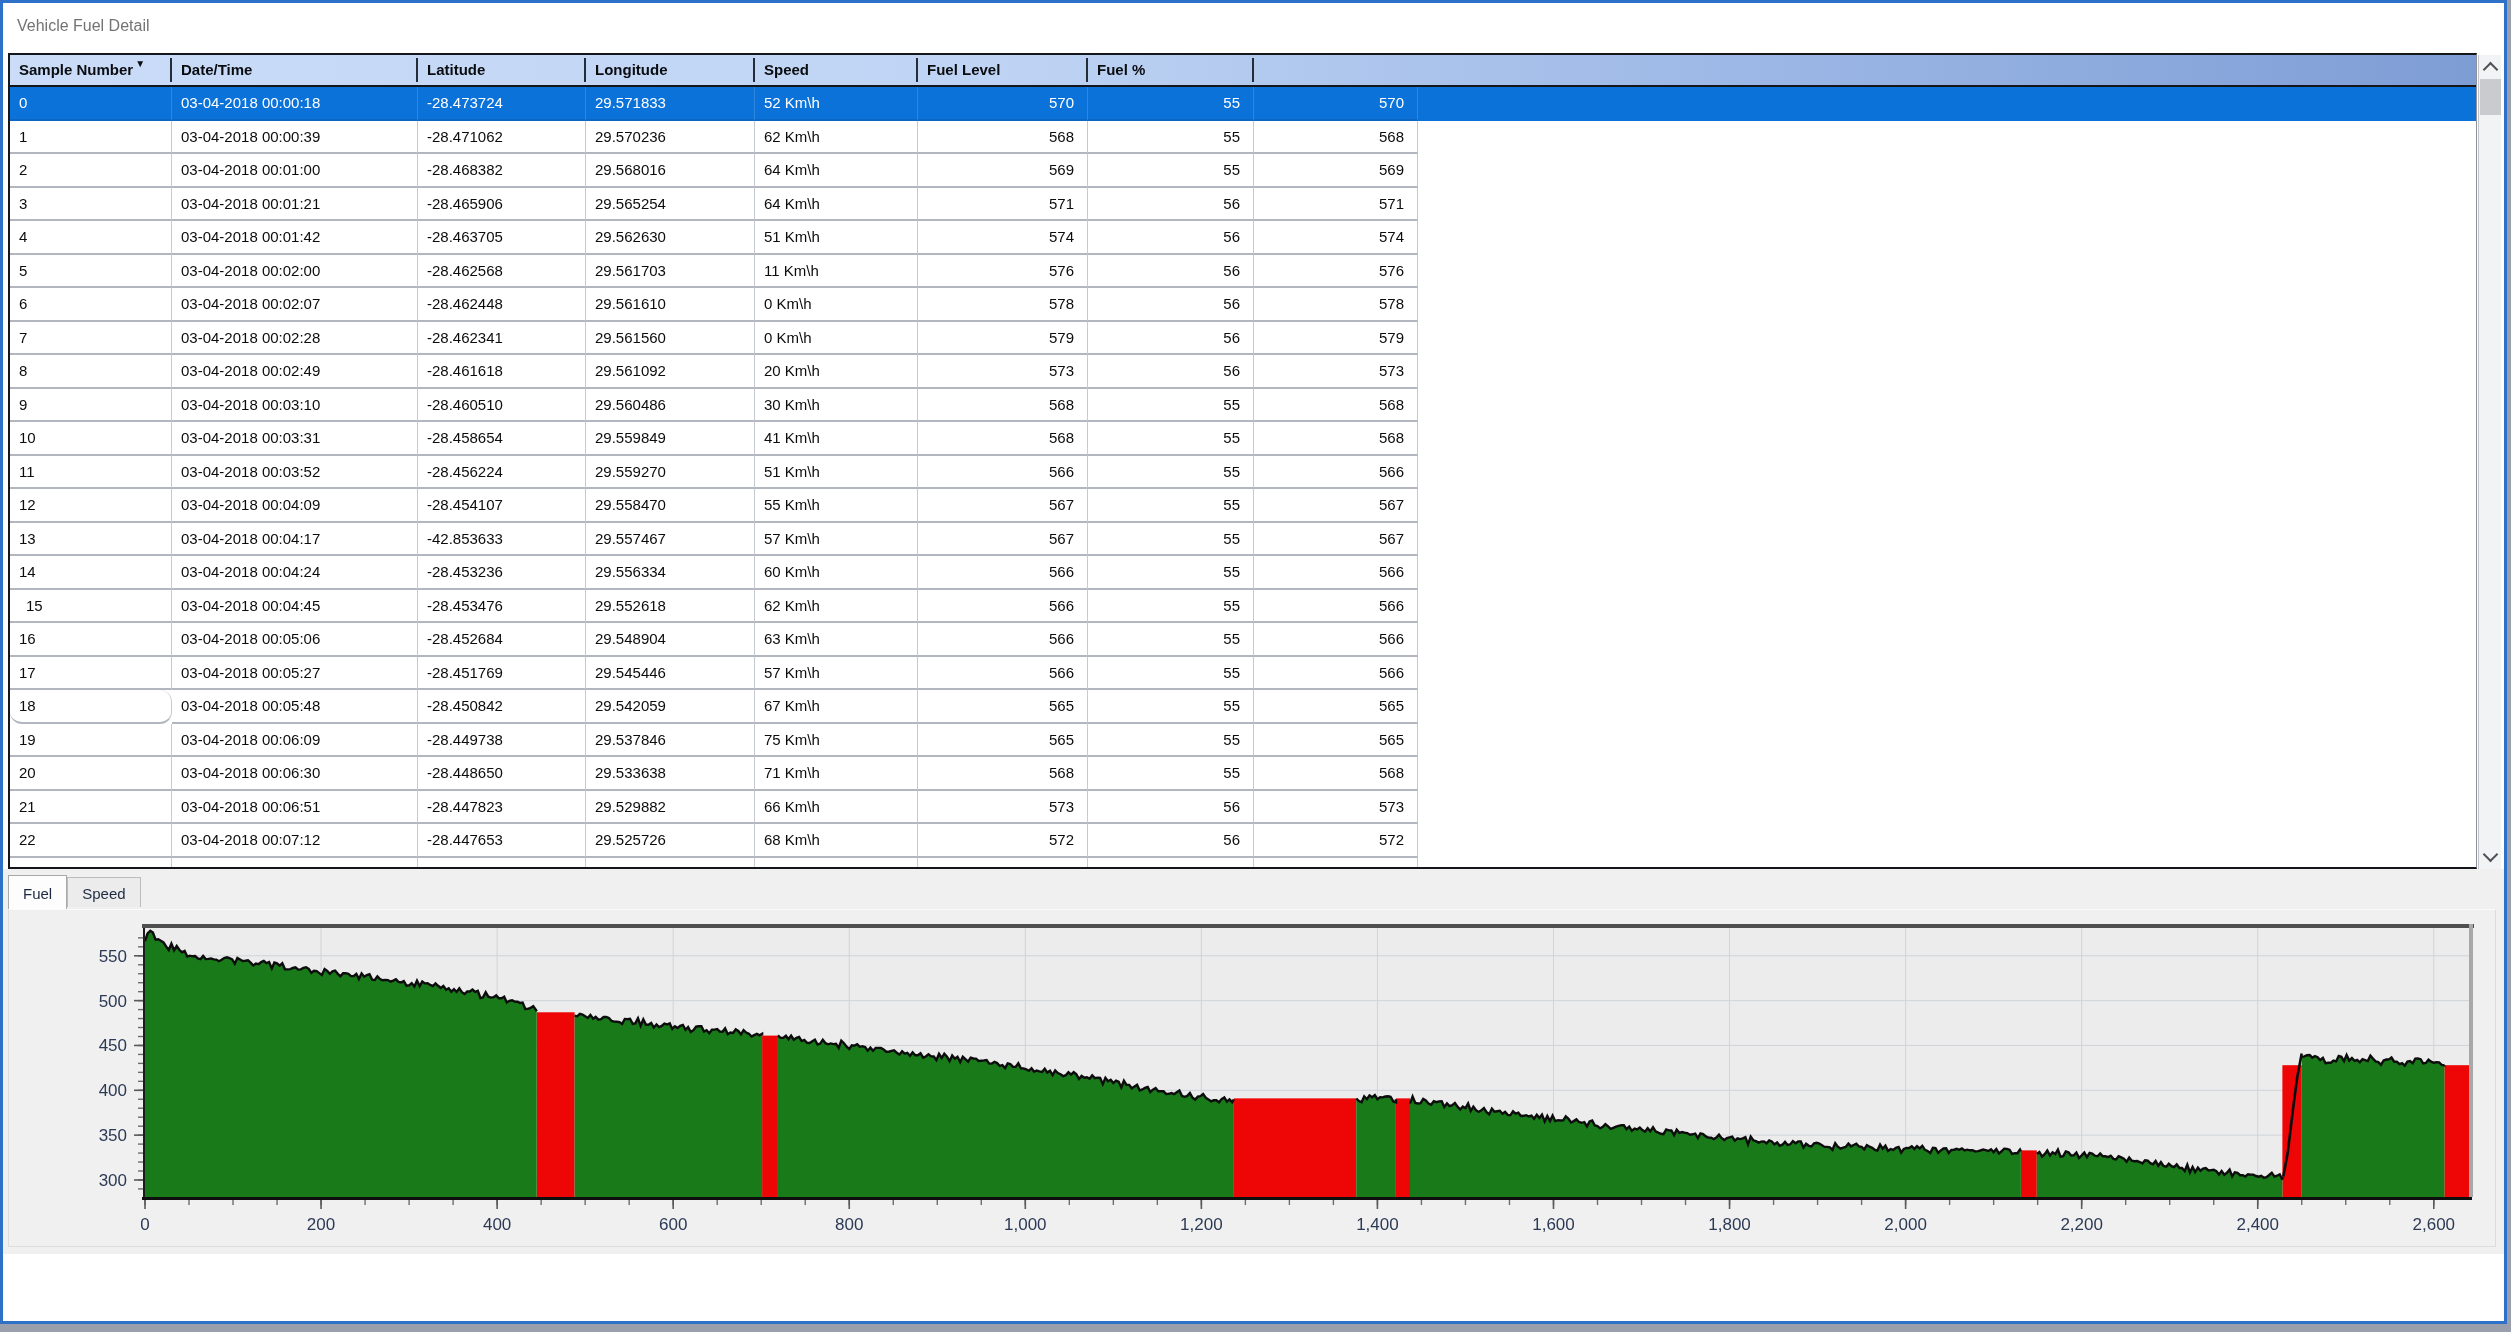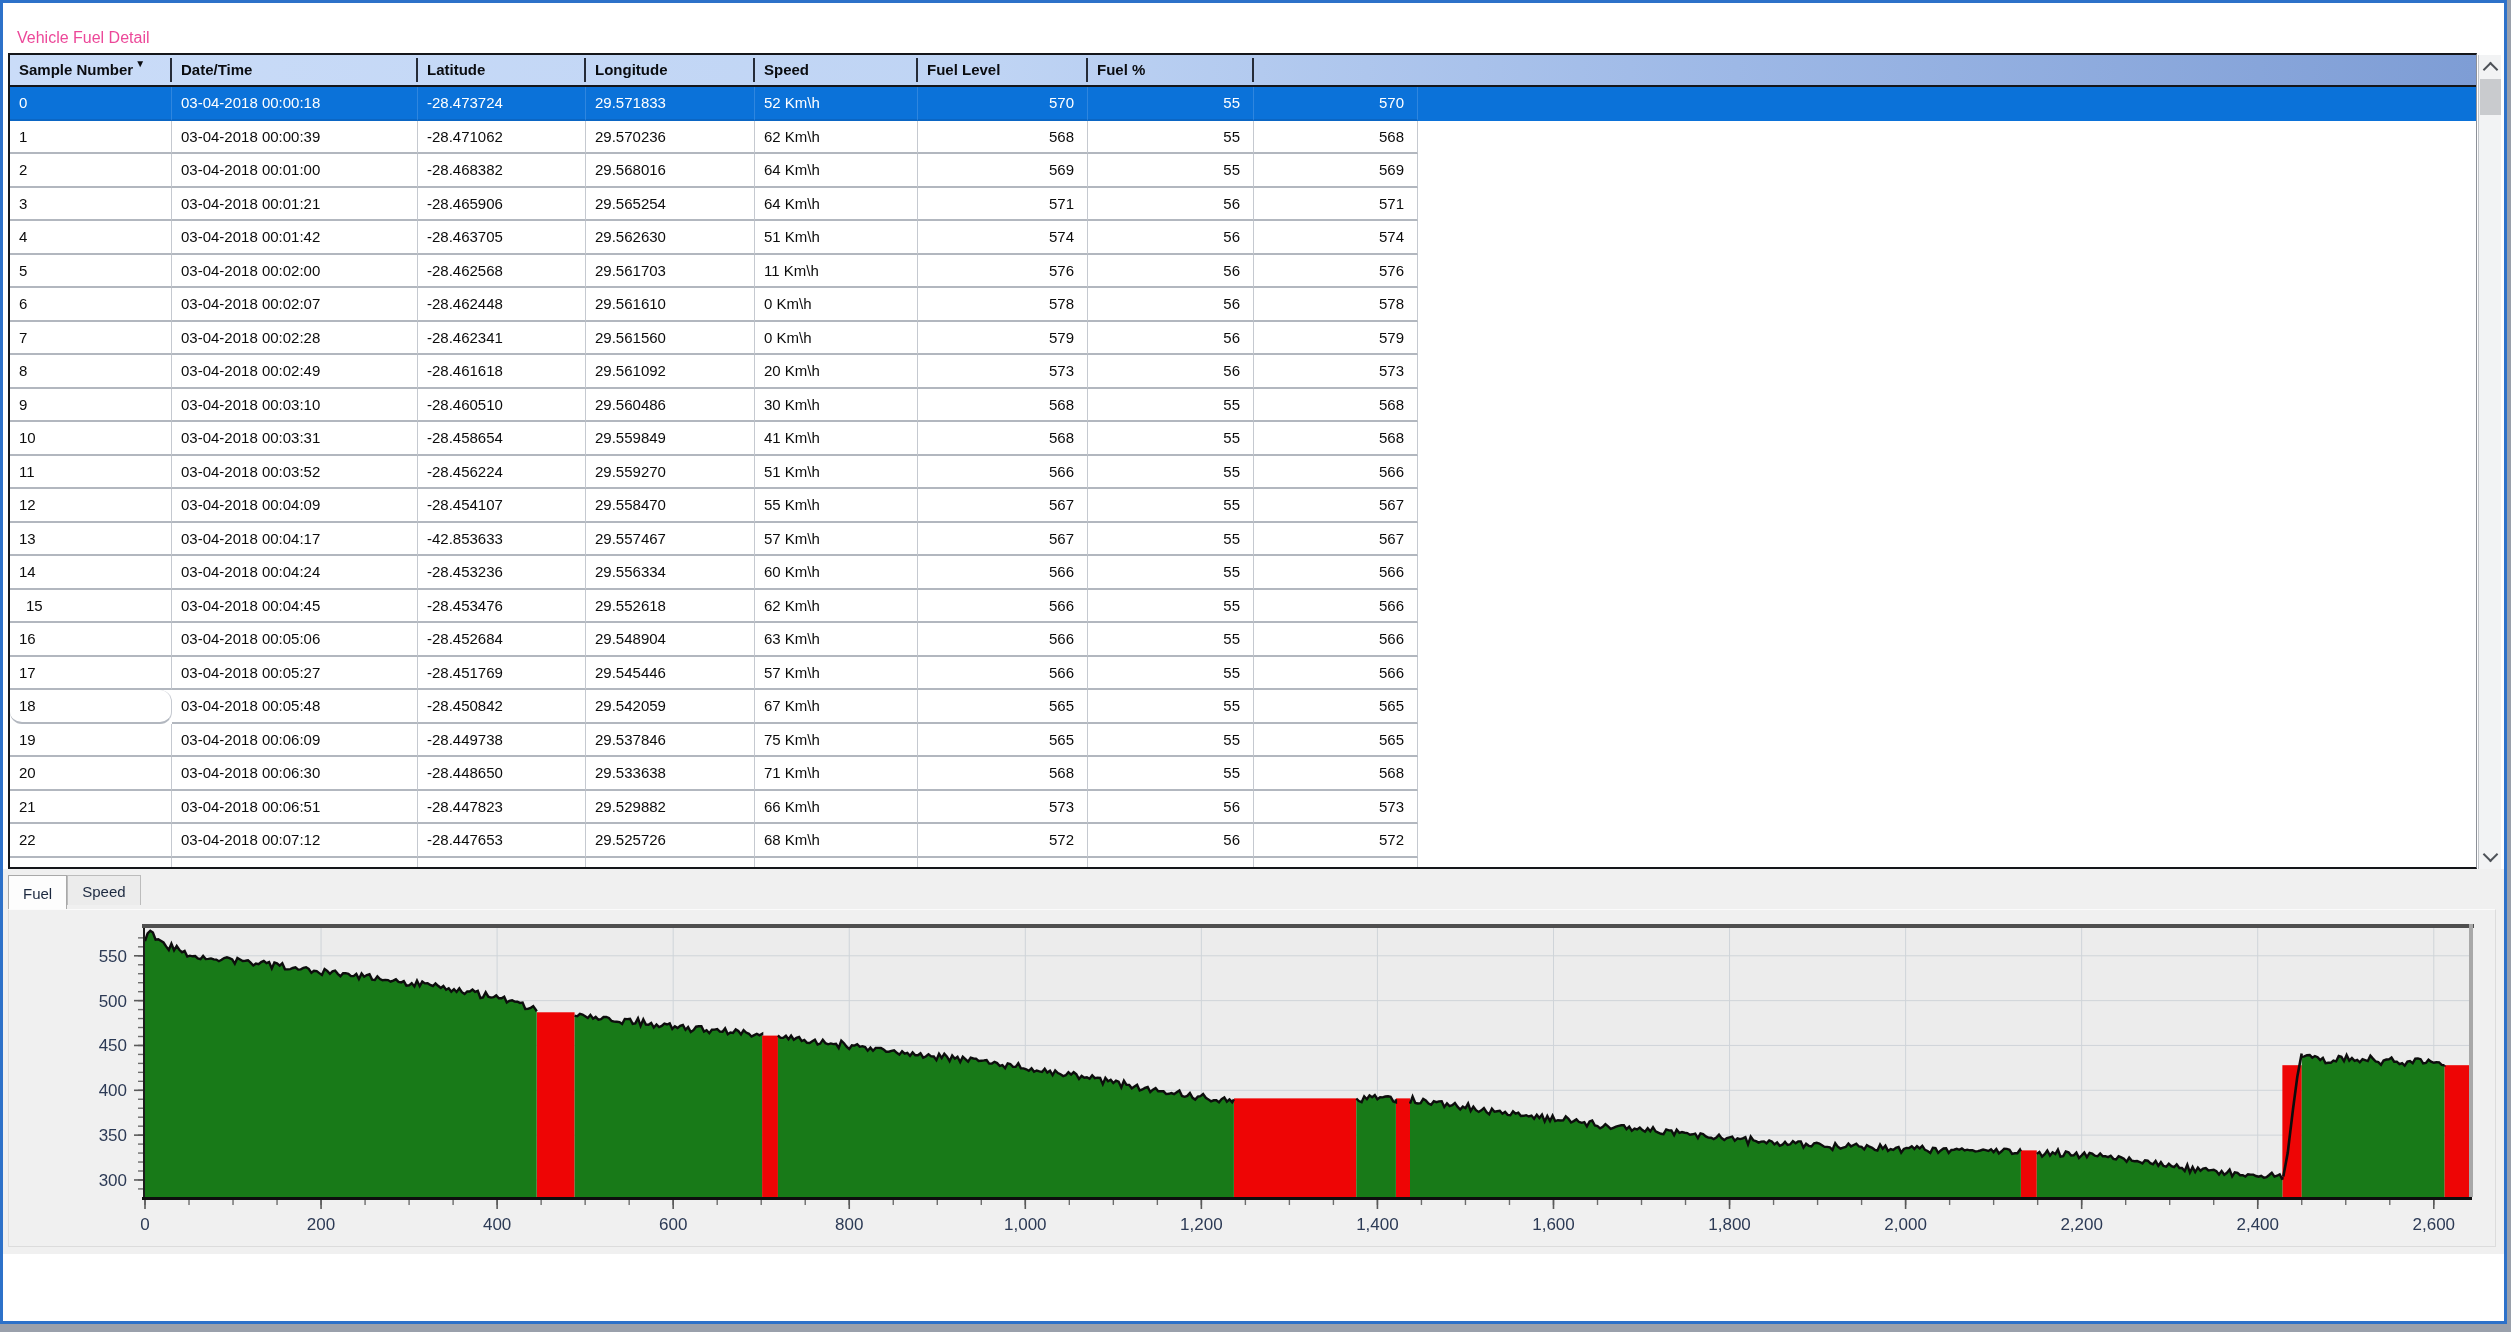--- a/index.html
+++ b/index.html
@@ -9,21 +9,21 @@
     -webkit-font-smoothing:antialiased;
   }
   .dialog{
     position:absolute;left:0;top:0;width:2507px;height:1324px;
     box-sizing:border-box;border:3px solid #2d71c9;background:#ffffff;
   }
   .content{position:absolute;left:0;top:0;right:0;bottom:0;}
 
   
   .titlebar{position:absolute;left:0;top:0;width:100%;height:50px;background:#ffffff;}
-  .titlebar .t{position:absolute;left:14px;top:26px;font-size:16px;color:#ec4899;}
+  .titlebar .t{position:absolute;left:14px;top:14px;font-size:16px;color:#737373;}
 
   
   .table-wrap{
     position:absolute;left:5px;top:50px;width:2469px;height:816px;
     box-sizing:border-box;border:2px solid #14161a;border-right:1px solid #8d9199;
     background:#ffffff;overflow:hidden;
   }
   .thead{
     position:relative;height:30px;
     background:linear-gradient(to right,#cadcf8 0%,#bfd4f4 40%,#9db8e6 70%,#7e9dd5 100%);
@@ -56,21 +56,21 @@
   .chev{
     position:absolute;left:6px;width:9px;height:9px;
     border-top:2px solid #4e5258;border-right:2px solid #4e5258;
   }
   .chev.up{top:9px;transform:rotate(-45deg);}
   .chev.down{top:3px;transform:rotate(135deg);}
   .thumb{position:absolute;left:1px;top:24px;width:21px;height:36px;background:#c9cbce;}
 
   
   .lower{position:absolute;left:0;top:866px;width:100%;height:385px;background:#f0f0f0;}
-  .tabs{position:absolute;left:5px;top:6px;height:34px;display:flex;align-items:flex-start;}
+  .tabs{position:absolute;left:5px;top:6px;height:34px;display:flex;align-items:center;}
   .tab{
     box-sizing:border-box;font-size:15px;color:#1c2940;text-align:center;
     border:1px solid #bcbcbc;border-bottom:none;background:#ececec;
     padding:7px 14px 5px 14px;height:30px;
   }
   .tab.active{background:#fdfdfd;height:34px;padding-top:9px;font-weight:normal;border-color:#a9a9a9;}
   .tabpage{
     position:absolute;left:5px;top:40px;right:8px;height:338px;
     background:#f0f0f0;border:1px solid #dcdcdc;border-top:1px solid #fbfbfb;box-sizing:border-box;
   }

